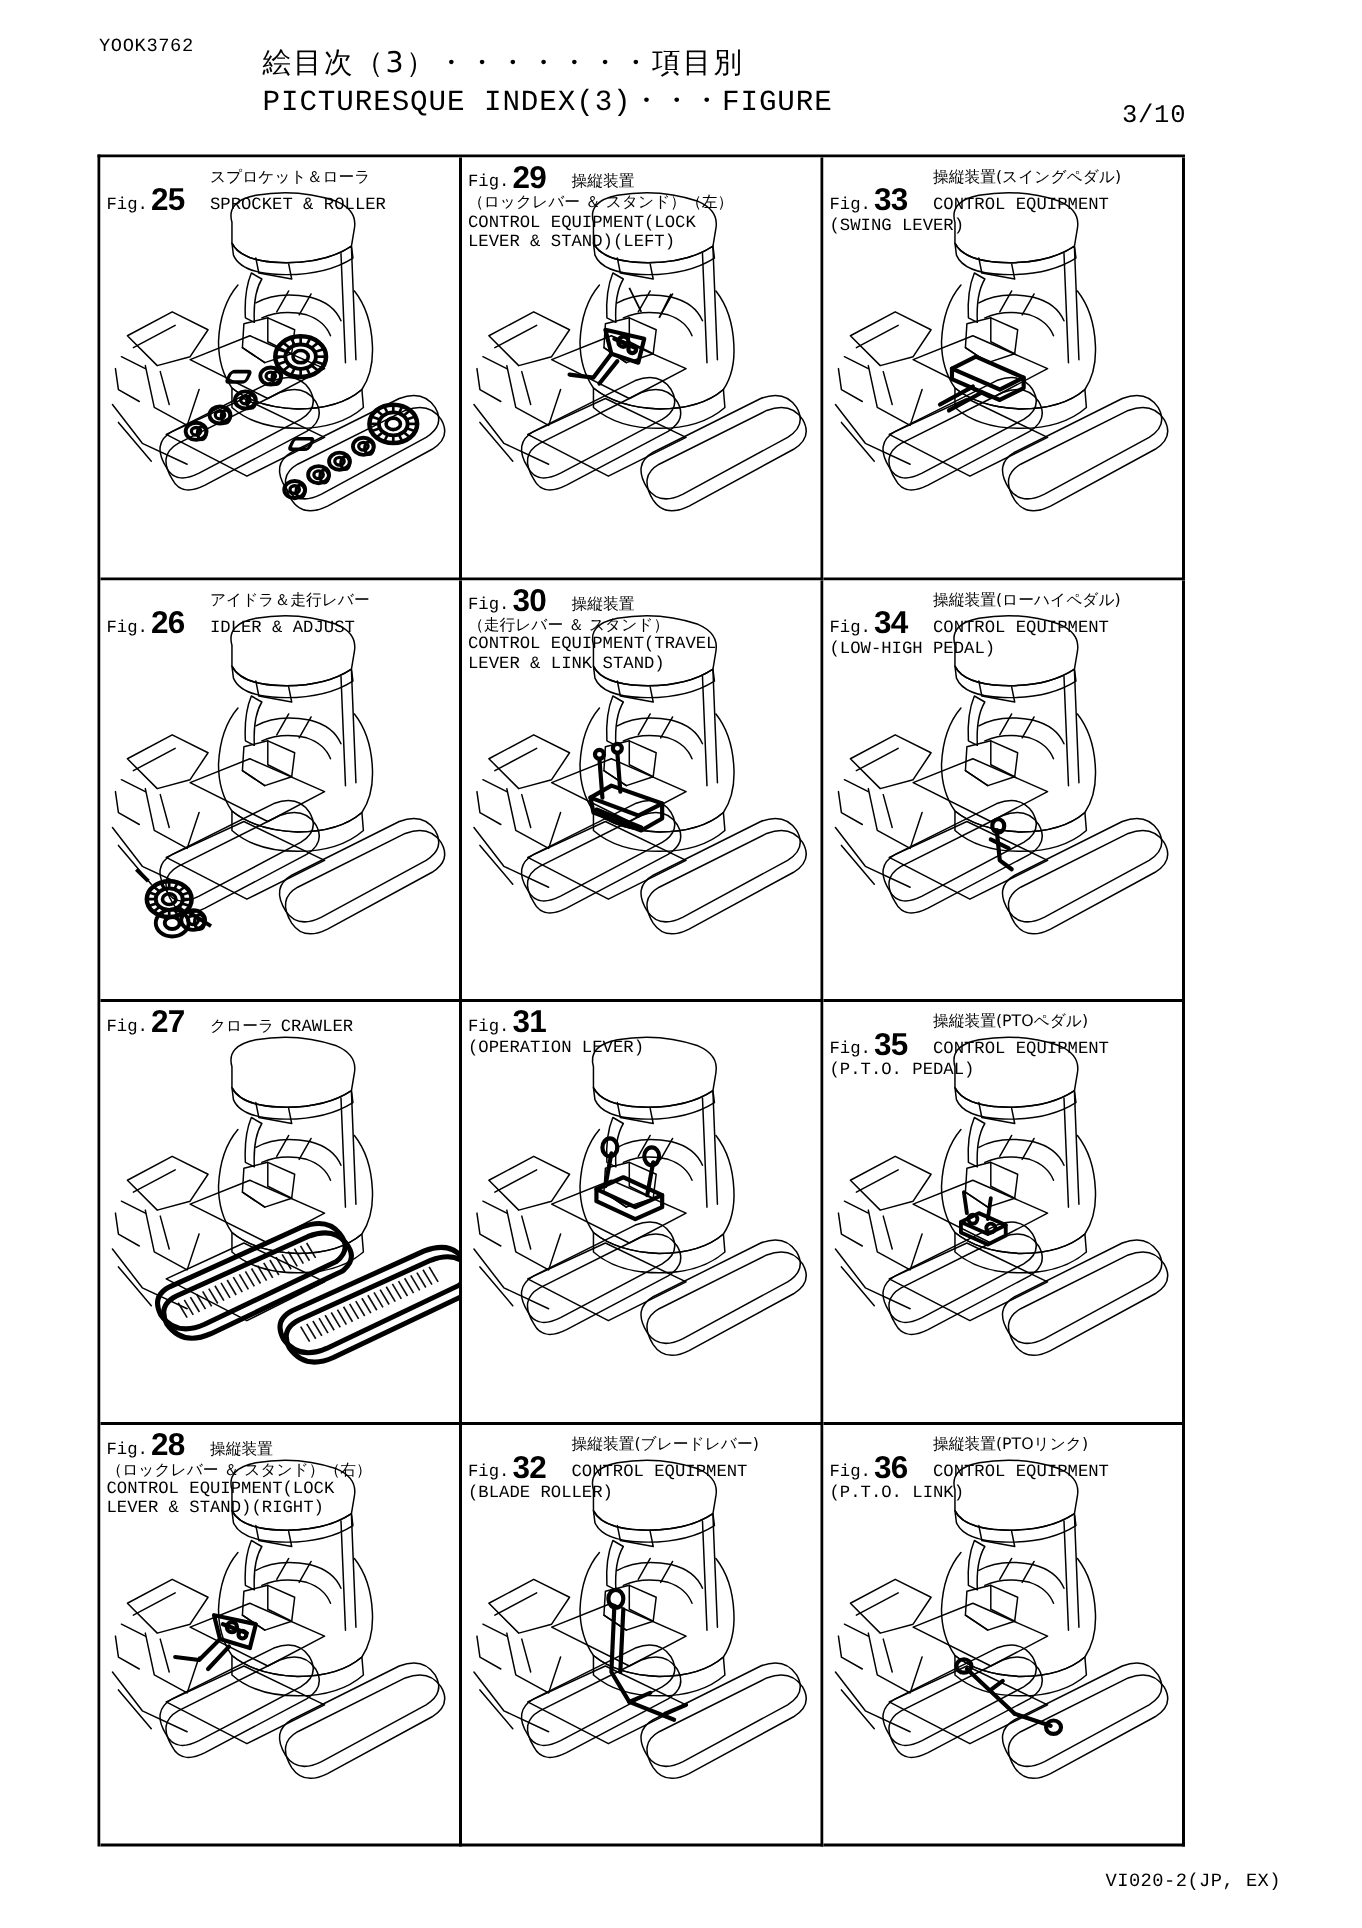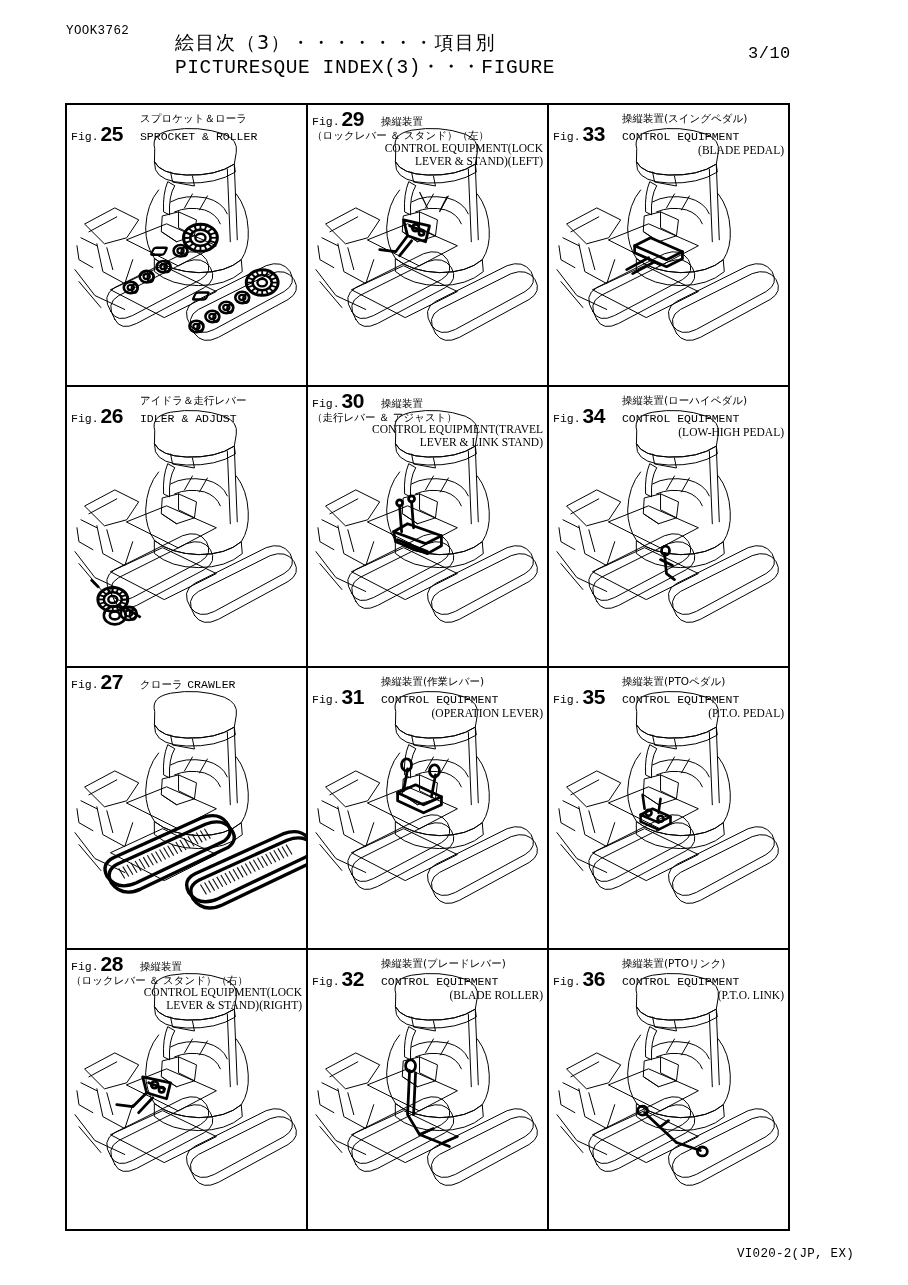--- a/index.html
+++ b/index.html
@@ -43,21 +43,21 @@
     font-family: "Liberation Mono", monospace;
     font-size: 19.5px;
     letter-spacing: 0.6px;
     line-height: 24px;
     white-space: nowrap;
     margin-top: 2px;
   }
   #page-number {
     position: absolute;
     left: 748px;
-    top: 44px;
+    top: 68px;
     font-family: "Liberation Mono", monospace;
     font-size: 17px;
     letter-spacing: 0.5px;
   }
   #footer-code {
     position: absolute;
     left: 737px;
     top: 1247px;
     font-family: "Liberation Mono", monospace;
     font-size: 12.5px;
@@ -141,21 +141,21 @@
     font-size: 11.5px;
     line-height: 13px;
     white-space: nowrap;
   }
   .cap-jp-line {
     font-family: "DejaVu Sans", sans-serif;
     font-size: 10.5px;
     line-height: 12.5px;
     white-space: nowrap;
   }
-  .cap-center { text-align: right; font-family: Liberation Serif, serif; }
+  .cap-center { text-align: left; }
   .cap-right  { text-align: left; padding-right: 6px; }
 
   .art {
     position: absolute;
     left: 0;
     top: 0;
     width: 100%;
     height: 100%;
     z-index: 1;
   }
@@ -460,21 +460,21 @@
   </svg>
       <div class="caption">
     <div class="cap-row1">
       <span class="cap-figlabel">Fig.</span>
       <span class="cap-fignum">33</span>
       <span class="cap-headstack">
         <span class="cap-jp">操縦装置(スイングペダル)</span>
         <span class="cap-en-inline">CONTROL EQUIPMENT</span>
       </span>
     </div>
-        <div class="cap-line cap-center">(BLADE PEDAL)</div>
+        <div class="cap-line cap-center">(SWING LEVER)</div>
       </div>
     </div>
     <div class="fig-cell">
   <svg class="art" viewBox="0 0 240 250" preserveAspectRatio="xMidYMid meet">
 
   <g fill="none" stroke="#000" stroke-width="1" stroke-linejoin="round" stroke-linecap="round">
 
     <path d="M88 28 Q84 14 104 10 Q132 5 158 14 Q172 20 170 32 L168 44 Q150 56 120 55 Q94 54 88 42 Z"></path>
     <path d="M88 42 Q94 54 120 55 Q150 56 168 44 L169 52 Q150 64 120 63 Q94 62 89 50 Z"></path>
 
@@ -630,21 +630,21 @@
   </svg>
       <div class="caption">
     <div class="cap-row1">
       <span class="cap-figlabel">Fig.</span>
       <span class="cap-fignum">30</span>
       <span class="cap-headstack">
         <span class="cap-jp">操縦装置</span>
         
       </span>
     </div>
-        <div class="cap-jp-line cap-right">（走行レバー ＆ アジャスト）</div>
+        <div class="cap-jp-line cap-right">（走行レバー ＆ スタンド）</div>
         <div class="cap-line cap-center">CONTROL EQUIPMENT(TRAVEL</div>
         <div class="cap-line cap-center">LEVER &amp; LINK STAND)</div>
       </div>
     </div>
     <div class="fig-cell">
   <svg class="art" viewBox="0 0 240 250" preserveAspectRatio="xMidYMid meet">
 
   <g fill="none" stroke="#000" stroke-width="1" stroke-linejoin="round" stroke-linecap="round">
 
     <path d="M88 28 Q84 14 104 10 Q132 5 158 14 Q172 20 170 32 L168 44 Q150 56 120 55 Q94 54 88 42 Z"></path>
@@ -881,24 +881,20 @@
         <ellipse cx="99" cy="82" rx="5" ry="6"></ellipse>
         <ellipse cx="127" cy="88" rx="5" ry="6"></ellipse>
         <path d="M90 110 L116 122 L134 114 L108 102 Z"></path>
         <path d="M90 110 L90 118 L116 130 L134 122 L134 114"></path>
       </g>
   </svg>
       <div class="caption">
     <div class="cap-row1">
       <span class="cap-figlabel">Fig.</span>
       <span class="cap-fignum">31</span>
-      <span class="cap-headstack">
-        <span class="cap-jp">操縦装置(作業レバー)</span>
-        <span class="cap-en-inline">CONTROL EQUIPMENT</span>
-      </span>
     </div>
         <div class="cap-line cap-center">(OPERATION LEVER)</div>
       </div>
     </div>
     <div class="fig-cell">
   <svg class="art" viewBox="0 0 240 250" preserveAspectRatio="xMidYMid meet">
 
   <g fill="none" stroke="#000" stroke-width="1" stroke-linejoin="round" stroke-linecap="round">
 
     <path d="M88 28 Q84 14 104 10 Q132 5 158 14 Q172 20 170 32 L168 44 Q150 56 120 55 Q94 54 88 42 Z"></path>

